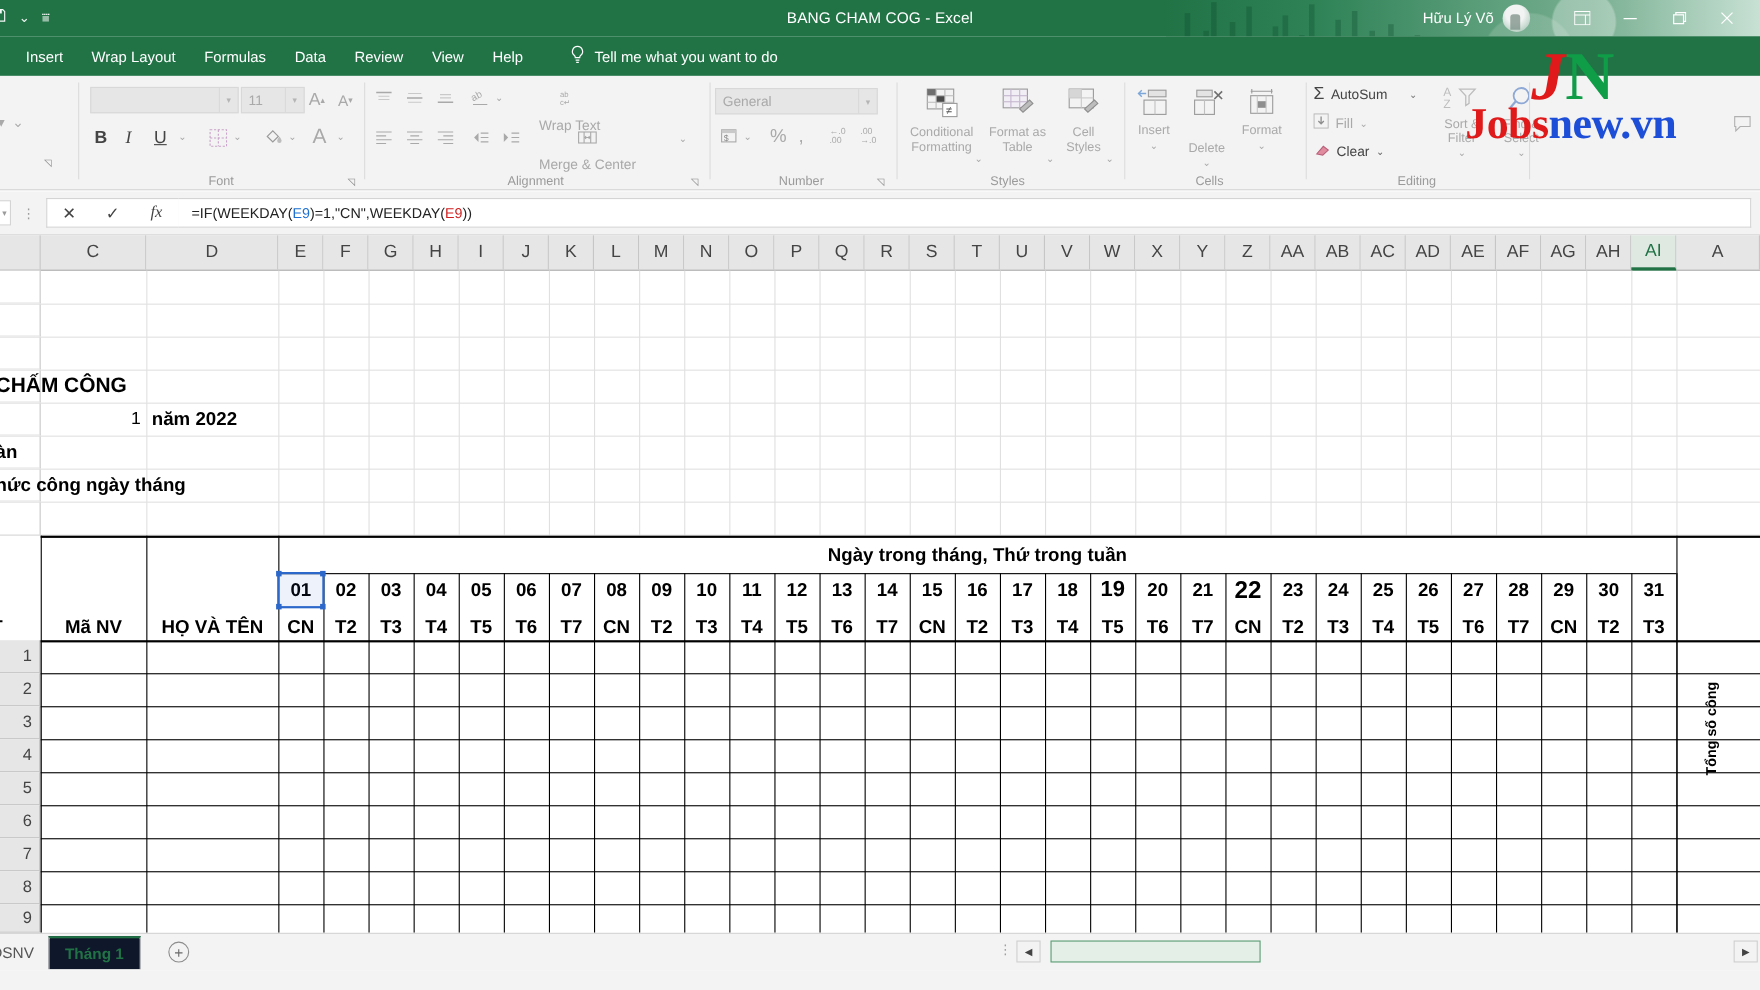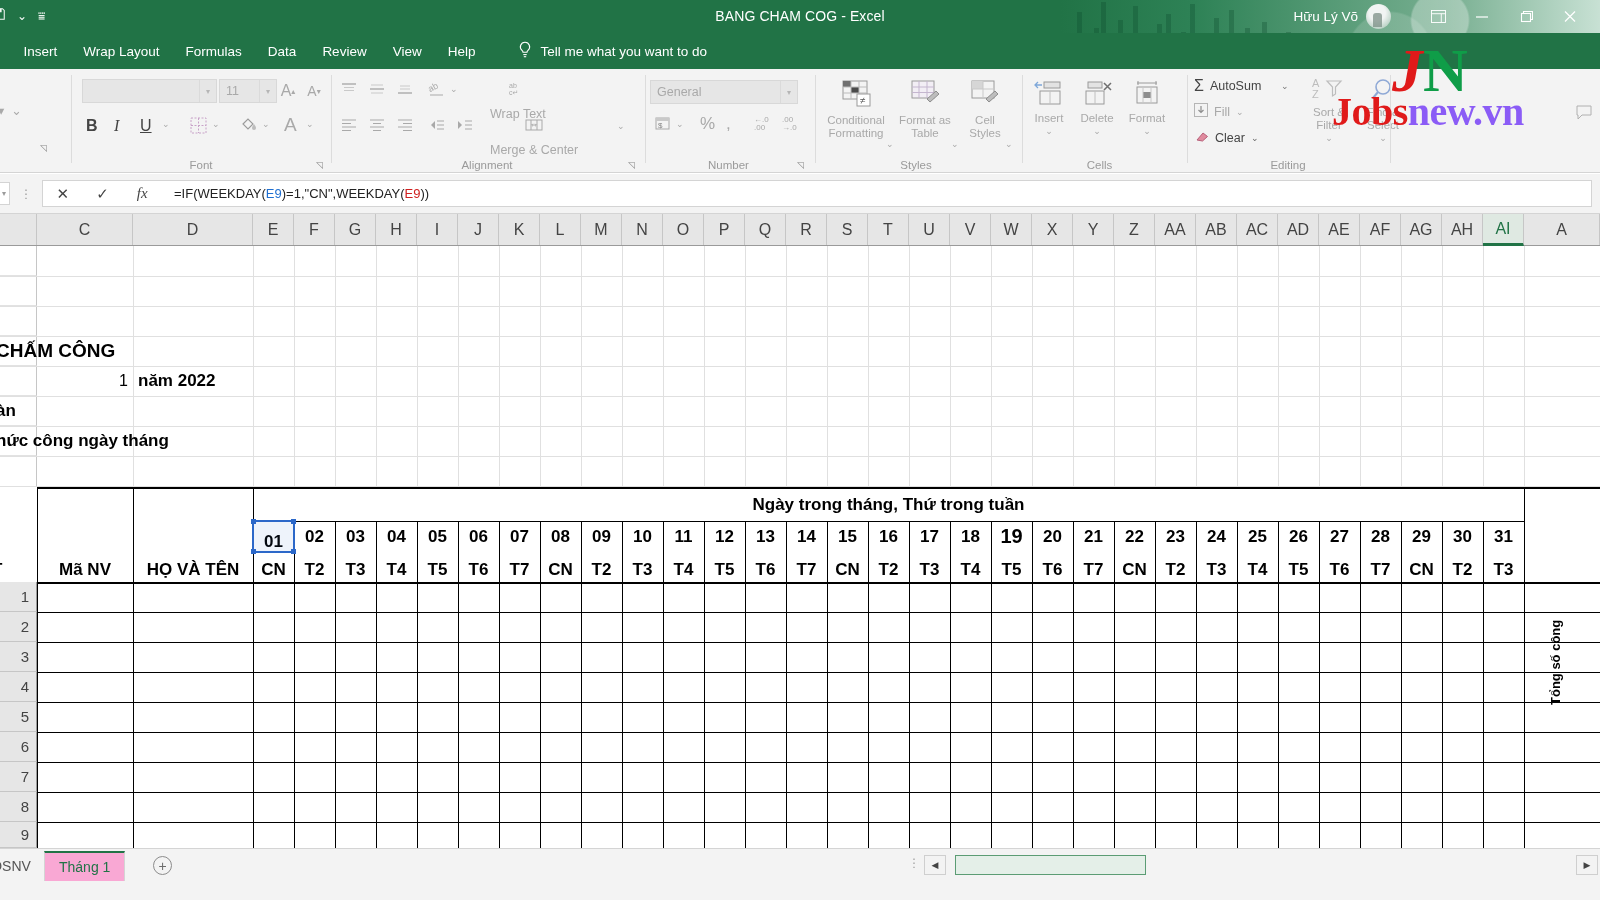--- a/index.html
+++ b/index.html
@@ -171,21 +171,21 @@
   
   .sheetbar {
     position:absolute; top:848px; left:0; width:1600px; height:34px; background:#f3f3f3;
     border-top:1px solid #d4d4d4;
   }
   .stab {
     position:absolute; top:2px; height:30px; display:flex; align-items:center; padding:0 14px;
     font-size:14px; color:#555;
   }
   .stab.active {
-    background:#f9a8d4; color:#217346; font-weight:normal;
+    background:#0f172a; color:#217346; font-weight:bold;
     border-top:2px solid #217346; border-left:1px solid #d4d4d4; border-right:1px solid #d4d4d4;
   }
   .addsheet {
     position:absolute; top:7px; width:19px; height:19px; border:1.5px solid #8c8c8c; border-radius:50%;
     display:flex; align-items:center; justify-content:center; font-size:14px; color:#6b6b6b; line-height:0;
   }
   .hscroll-grip { position:absolute; color:#a0a0a0; font-size:12px; }
   .hs-btn {
     position:absolute; width:22px; height:20px; background:#f3f3f3; border:1px solid #cfcfcf;
     display:flex; align-items:center; justify-content:center; font-size:9px; color:#444;
@@ -199,21 +199,21 @@
   
   .wm { position:absolute; pointer-events:none; }
   .wm-jn { top:40px; left:1392px; font-size:62px; font-weight:bold; font-family:"Liberation Serif", serif; line-height:60px; }
   .wm-jn .j { color:#e01a1a; font-style:italic; }
   .wm-jn .n { color:#0f9d48; }
   .wm-text {
     top:88px; left:1332px; font-size:40px; font-weight:bold; font-family:"Liberation Serif", serif;
     letter-spacing:-.5px;
   }
   .wm-text .red { color:#e01a1a; }
-  .wm-text .grn { color:#8b5cf6; }
+  .wm-text .grn { color:#1d4ed8; }
 </style>
 </head>
 <body>
 
 <div class="titlebar">
   <div class="tb-gradient">
     <div class="tb-bars" id="tbbars">
         <i style="left: 17px; height: 60px;"></i>
         <i style="left: 34px; height: 44px;"></i>
         <i style="left: 41px; height: 70px;"></i>
@@ -541,21 +541,21 @@
     </div>
     <div class="bigbtn" style="left:50px; top:10px; width:48px;">
       <span>
         <svg width="34" height="28" viewBox="0 0 34 28">
             <rect x="6" y="12" width="18" height="13" fill="none" stroke="#9a9a9a"></rect>
             <line x1="15" y1="12" x2="15" y2="25" stroke="#c0c0c0"></line>
             <rect x="8" y="3" width="14" height="6" fill="#e3e3e3" stroke="#9a9a9a"></rect>
             <path d="M24 4l7 7M31 4l-7 7" stroke="#6f6f6f" stroke-width="1.5"></path>
           </svg>
       </span>
-      <span style="margin-top:2px;">Delete</span>
+      <span style="margin-top:18px;">Delete</span>
       <span style="font-size:9px;">⌄</span>
     </div>
     <div class="bigbtn" style="left:98px; top:10px; width:52px;">
       <span>
         <svg width="34" height="28" viewBox="0 0 34 28">
             <path d="M7 4h20M8 2v4M26 2v4" stroke="#9a9a9a"></path>
             <rect x="7" y="8" width="20" height="16" fill="none" stroke="#9a9a9a"></rect>
             <rect x="13" y="13" width="8" height="6" fill="#8e8e8e"></rect>
             <line x1="13" y1="8" x2="13" y2="24" stroke="#c8c8c8"></line>
             <line x1="21" y1="8" x2="21" y2="24" stroke="#c8c8c8"></line>
@@ -789,42 +789,42 @@
       <div class="tbl-border" style="left: 1524px; top: 275px; width: 1px; height: 327px;"></div>
       <div class="tbl-border" style="left: 37px; top: 366px; width: 1563px; height: 1px;"></div>
       <div class="tbl-border" style="left: 37px; top: 396px; width: 1563px; height: 1px;"></div>
       <div class="tbl-border" style="left: 37px; top: 426px; width: 1563px; height: 1px;"></div>
       <div class="tbl-border" style="left: 37px; top: 456px; width: 1563px; height: 1px;"></div>
       <div class="tbl-border" style="left: 37px; top: 486px; width: 1563px; height: 1px;"></div>
       <div class="tbl-border" style="left: 37px; top: 516px; width: 1563px; height: 1px;"></div>
       <div class="tbl-border" style="left: 37px; top: 546px; width: 1563px; height: 1px;"></div>
       <div class="tbl-border" style="left: 37px; top: 576px; width: 1563px; height: 1px;"></div>
       <div class="cell bold ctr" style="left: 253px; top: 243px; width: 1271px; height: 32px; font-size: 17px;">Ngày trong tháng, Thứ trong tuần</div>
-      <div class="cell bold ctr" style="left: 253px; top: 275px; width: 41px; height: 42px; font-size: 17px;">01</div>
+      <div class="cell bold ctr" style="left: 253px; top: 275px; width: 41px; height: 31px; font-size: 17px;">01</div>
       <div class="cell bold ctr" style="left: 294px; top: 275px; width: 41px; height: 31px; font-size: 17px;">02</div>
       <div class="cell bold ctr" style="left: 335px; top: 275px; width: 41px; height: 31px; font-size: 17px;">03</div>
       <div class="cell bold ctr" style="left: 376px; top: 275px; width: 41px; height: 31px; font-size: 17px;">04</div>
       <div class="cell bold ctr" style="left: 417px; top: 275px; width: 41px; height: 31px; font-size: 17px;">05</div>
       <div class="cell bold ctr" style="left: 458px; top: 275px; width: 41px; height: 31px; font-size: 17px;">06</div>
       <div class="cell bold ctr" style="left: 499px; top: 275px; width: 41px; height: 31px; font-size: 17px;">07</div>
       <div class="cell bold ctr" style="left: 540px; top: 275px; width: 41px; height: 31px; font-size: 17px;">08</div>
       <div class="cell bold ctr" style="left: 581px; top: 275px; width: 41px; height: 31px; font-size: 17px;">09</div>
       <div class="cell bold ctr" style="left: 622px; top: 275px; width: 41px; height: 31px; font-size: 17px;">10</div>
       <div class="cell bold ctr" style="left: 663px; top: 275px; width: 41px; height: 31px; font-size: 17px;">11</div>
       <div class="cell bold ctr" style="left: 704px; top: 275px; width: 41px; height: 31px; font-size: 17px;">12</div>
       <div class="cell bold ctr" style="left: 745px; top: 275px; width: 41px; height: 31px; font-size: 17px;">13</div>
       <div class="cell bold ctr" style="left: 786px; top: 275px; width: 41px; height: 31px; font-size: 17px;">14</div>
       <div class="cell bold ctr" style="left: 827px; top: 275px; width: 41px; height: 31px; font-size: 17px;">15</div>
       <div class="cell bold ctr" style="left: 868px; top: 275px; width: 41px; height: 31px; font-size: 17px;">16</div>
       <div class="cell bold ctr" style="left: 909px; top: 275px; width: 41px; height: 31px; font-size: 17px;">17</div>
       <div class="cell bold ctr" style="left: 950px; top: 275px; width: 41px; height: 31px; font-size: 17px;">18</div>
       <div class="cell bold ctr" style="left: 991px; top: 275px; width: 41px; height: 31px; font-size: 20px;">19</div>
       <div class="cell bold ctr" style="left: 1032px; top: 275px; width: 41px; height: 31px; font-size: 17px;">20</div>
       <div class="cell bold ctr" style="left: 1073px; top: 275px; width: 41px; height: 31px; font-size: 17px;">21</div>
-      <div class="cell bold ctr" style="left: 1114px; top: 275px; width: 41px; height: 31px; font-size: 17px;">22</div>
+      <div class="cell bold ctr" style="left: 1114px; top: 275px; width: 41px; height: 31px; font-size: 22px;">22</div>
       <div class="cell bold ctr" style="left: 1155px; top: 275px; width: 41px; height: 31px; font-size: 17px;">23</div>
       <div class="cell bold ctr" style="left: 1196px; top: 275px; width: 41px; height: 31px; font-size: 17px;">24</div>
       <div class="cell bold ctr" style="left: 1237px; top: 275px; width: 41px; height: 31px; font-size: 17px;">25</div>
       <div class="cell bold ctr" style="left: 1278px; top: 275px; width: 41px; height: 31px; font-size: 17px;">26</div>
       <div class="cell bold ctr" style="left: 1319px; top: 275px; width: 41px; height: 31px; font-size: 17px;">27</div>
       <div class="cell bold ctr" style="left: 1360px; top: 275px; width: 41px; height: 31px; font-size: 17px;">28</div>
       <div class="cell bold ctr" style="left: 1401px; top: 275px; width: 41px; height: 31px; font-size: 17px;">29</div>
       <div class="cell bold ctr" style="left: 1442px; top: 275px; width: 41px; height: 31px; font-size: 17px;">30</div>
       <div class="cell bold ctr" style="left: 1483px; top: 275px; width: 41px; height: 31px; font-size: 17px;">31</div>
       <div class="cell bold ctr" style="left: 253px; top: 312px; width: 41px; height: 24px; font-size: 17px;">CN</div>

